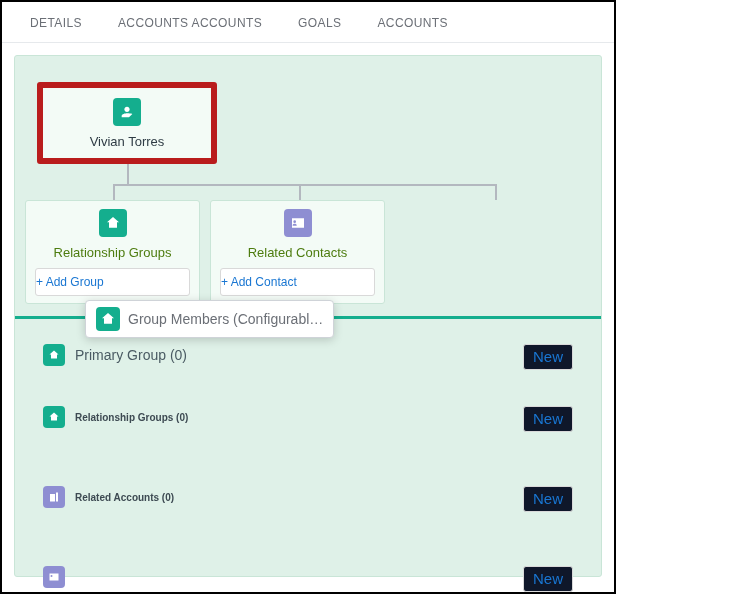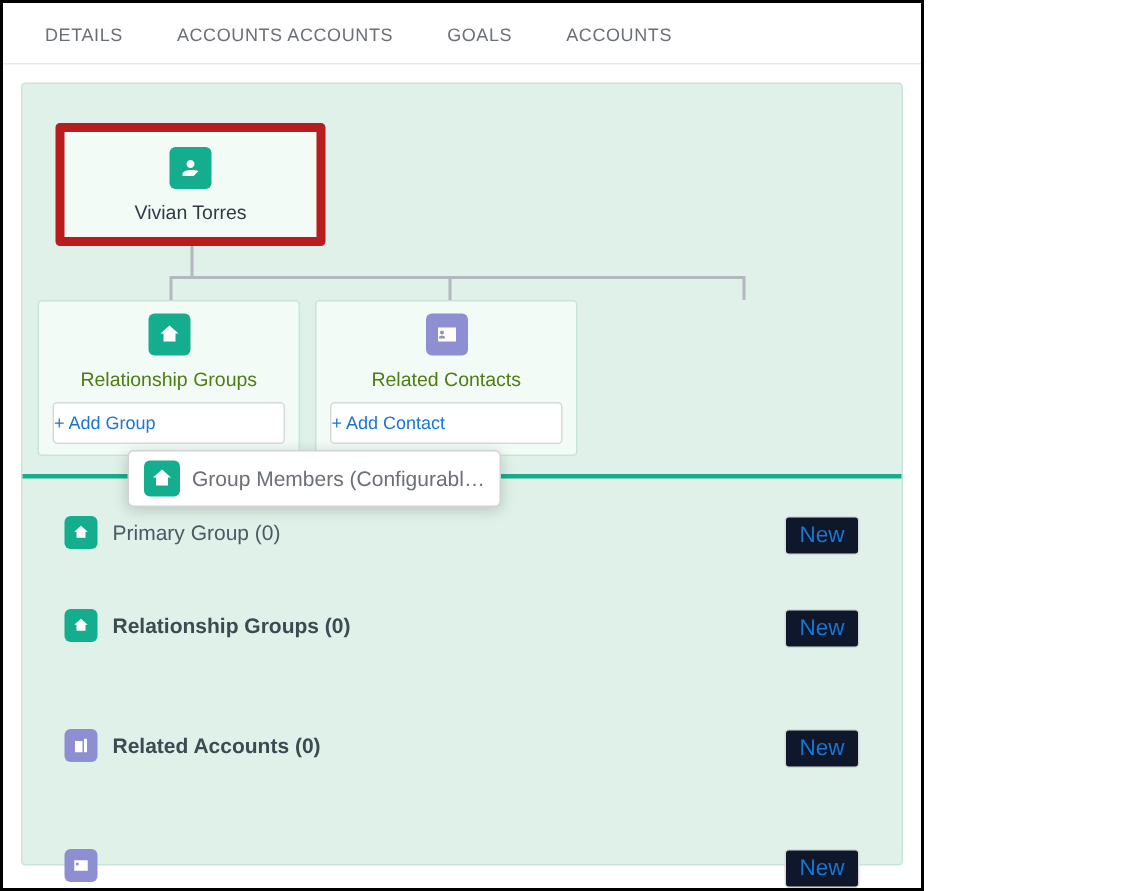--- a/index.html
+++ b/index.html
@@ -32,21 +32,21 @@
   
   .popup { position:absolute; top:244px; left:70px; background:#fff; border:1px solid #cfd3d8; border-radius:4px; box-shadow:0 2px 10px rgba(0,0,0,0.18); padding:6px 10px; display:flex; align-items:center; gap:8px; }
   .popup .icon-sq { width:24px; height:24px; }
   .popup-label { font-size:14px; color:#6b6f76; white-space:nowrap; }
   
   .lists { position:absolute; top:276px; left:0; right:0; }
   .list-row { display:flex; align-items:flex-start; justify-content:space-between; padding:12px 28px; }
   .list-left { display:flex; align-items:center; gap:10px; }
   .sm-ic { width:22px; height:22px; border-radius:4px; display:flex; align-items:center; justify-content:center;}
   .sm-ic svg { width:12px; height:12px; fill:#fff; }
-  .list-title { font-size:14px; color:#3d4a52; font-weight:600; }
+  .list-title { font-size:10px; color:#3d4a52; font-weight:600; }
   .new-btn { width:50px; height:26px; border:1px solid #d9d9d9; background:#0f172a; border-radius:3px; color:#1976d2; font-size:15px; text-align:center; line-height:24px; cursor:pointer; }
   .spaced { margin-top:12px; }
   .pg-title { color:#4a5b63; font-size:14px; }
 </style>
 </head>
 <body>
 
 <div class="frame">
   <div class="tabs">
     <div class="tab">DETAILS</div>

